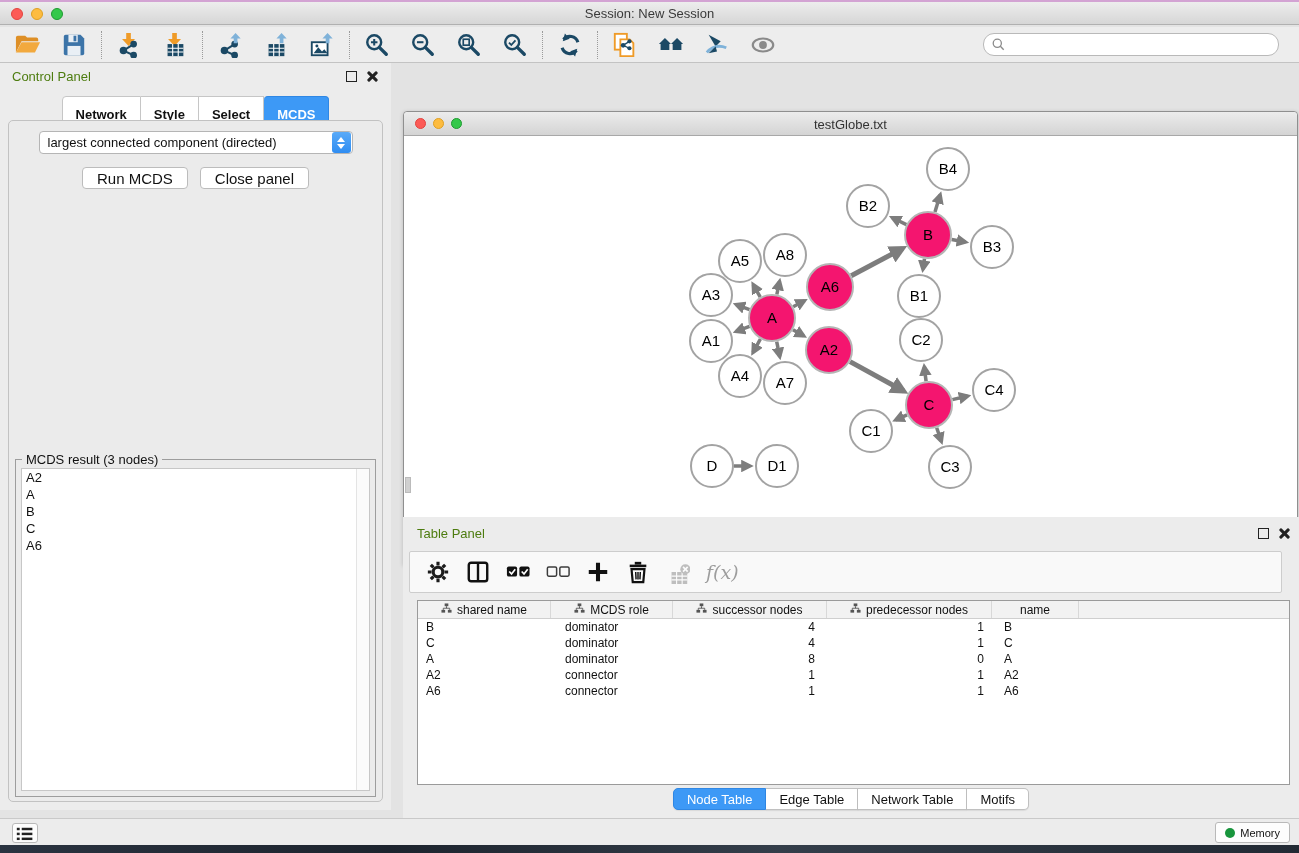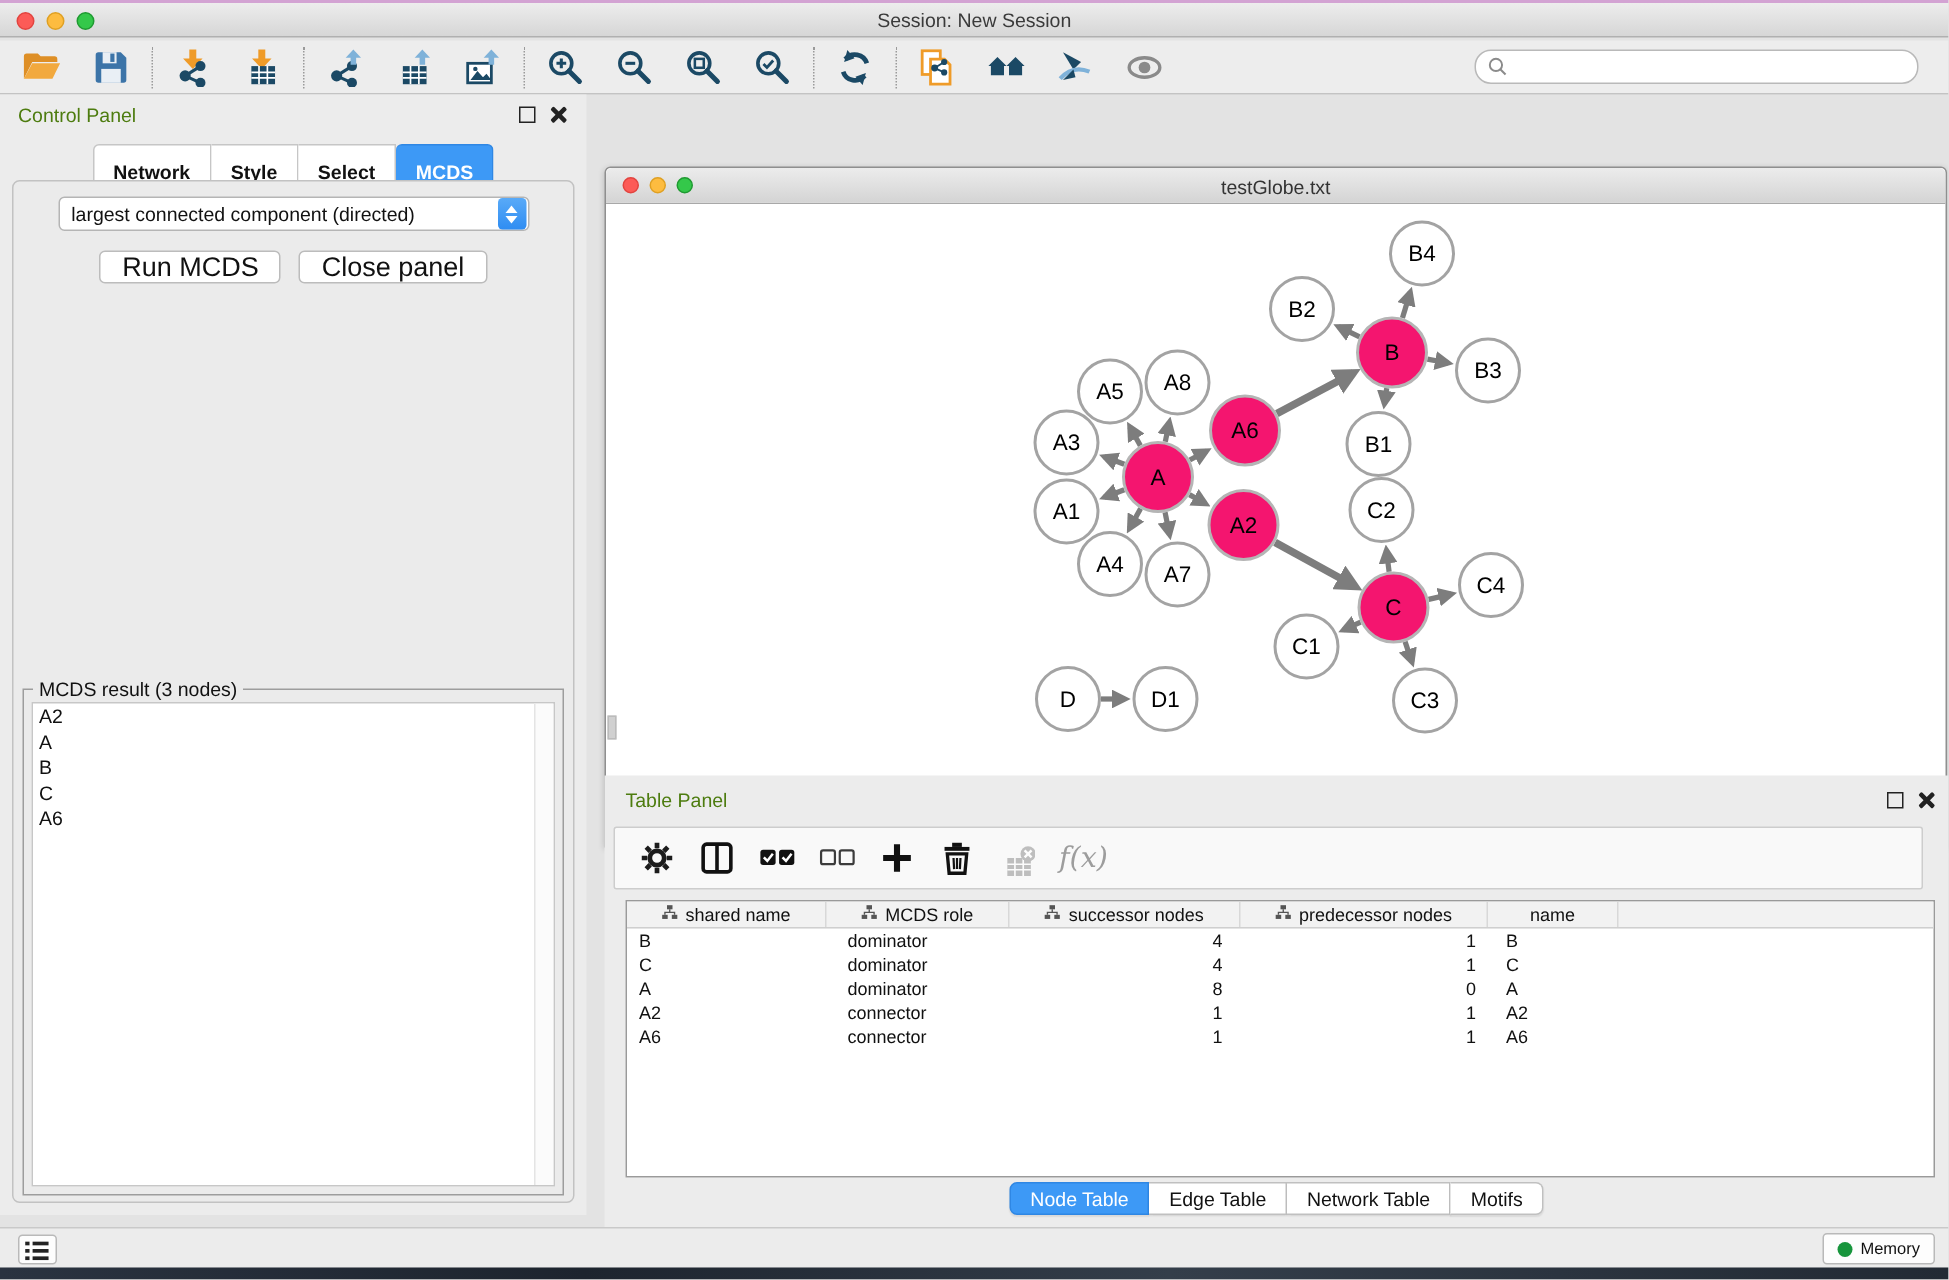--- a/index.html
+++ b/index.html
@@ -52,21 +52,21 @@
   .crit-label { text-align:center; margin-top:18px; font-size:13px; color:#111; }
   .dropdown { margin:10px auto 0 auto; width:314px; height:23px; background:#fff; border:1px solid #b5b5b5;
     border-radius:4px; display:flex; align-items:center; position:relative;gap:40px; }
   .dropdown .dd-value { flex:1; font-size:13px; padding-left:8px; color:#111; white-space:nowrap; }
   .dd-stepper { width:19px; height:21px; margin-right:1px; border-radius:3px; background:linear-gradient(#59aaf8,#2f8df2);
     display:flex; flex-direction:column; align-items:center; justify-content:center; gap:2px; flex:none; }
   .dd-stepper i { width:0; height:0; border-left:4px solid transparent; border-right:4px solid transparent; }
   .dd-stepper i.up { border-bottom:5px solid #fff; }
   .dd-stepper i.down { border-top:5px solid #fff; }
   .cp-buttons { display:flex; justify-content:center; gap:12px; margin-top:13px; }
-  .mac-btn { height:22px; padding:0 14px; background:#fff; border:1px solid #bcbcbc; border-radius:4px; font-size:18px;
+  .mac-btn { height:22px; padding:0 14px; background:#fff; border:1px solid #bcbcbc; border-radius:4px; font-size:15px;
     font-family:"Liberation Sans",sans-serif; color:#111; }
 
   .result-box { position:absolute; left:6px; top:338px; width:361px; height:338px; border:1px solid #9d9d9d; position:absolute; }
   .result-legend { position:absolute; left:6px; top:-8px; background:#ebebeb; padding:0 4px; font-size:13px; color:#111; }
   .result-list { position:absolute; left:5px; top:8px; right:5px; bottom:5px; background:#fff; border:1px solid #c7c7c7; overflow:hidden; }
   .result-scroll { position:absolute; right:0; top:0; bottom:0; width:13px; background:#fbfbfb; border-left:1px solid #e4e4e4; }
   .result-item { font-size:13px; color:#111; padding:1px 0 1px 4px; line-height:15px; }
 
   
   .net-window { position:absolute; left:403px; top:63px; width:895px; height:454px; background:#fff;

